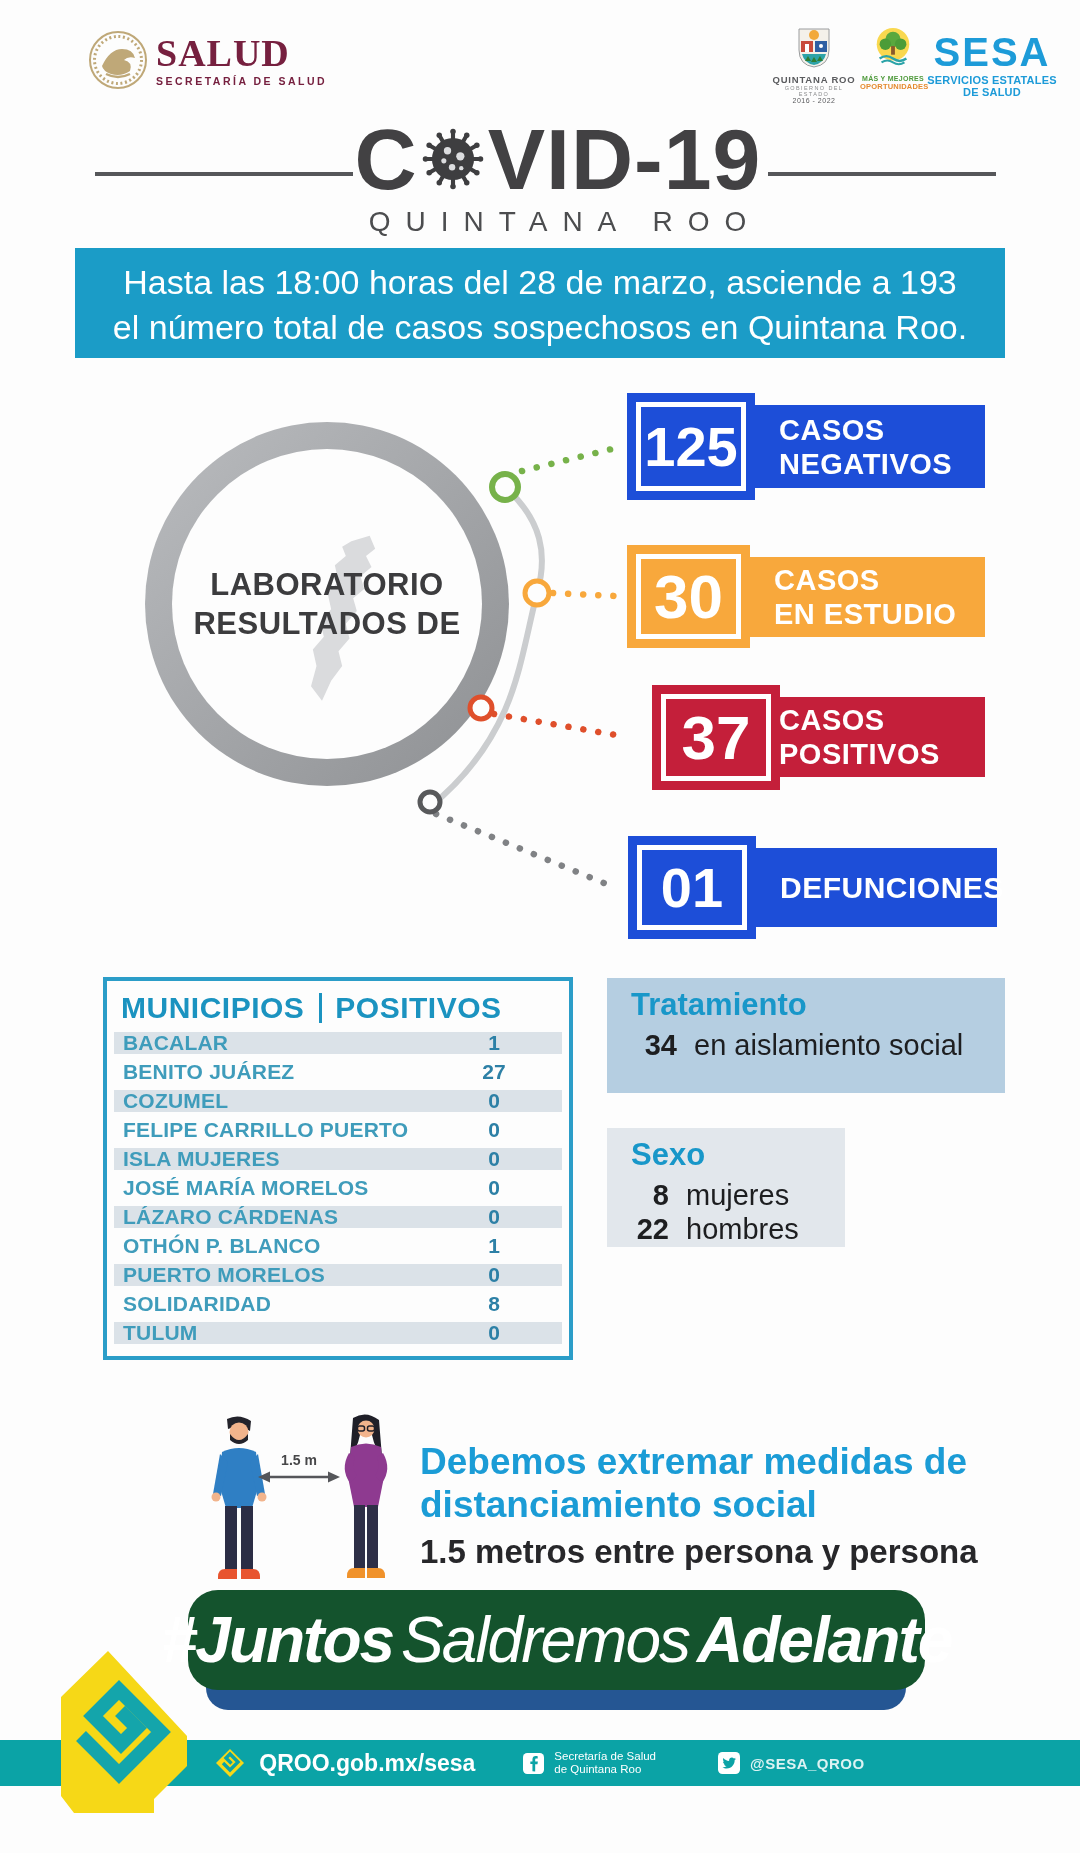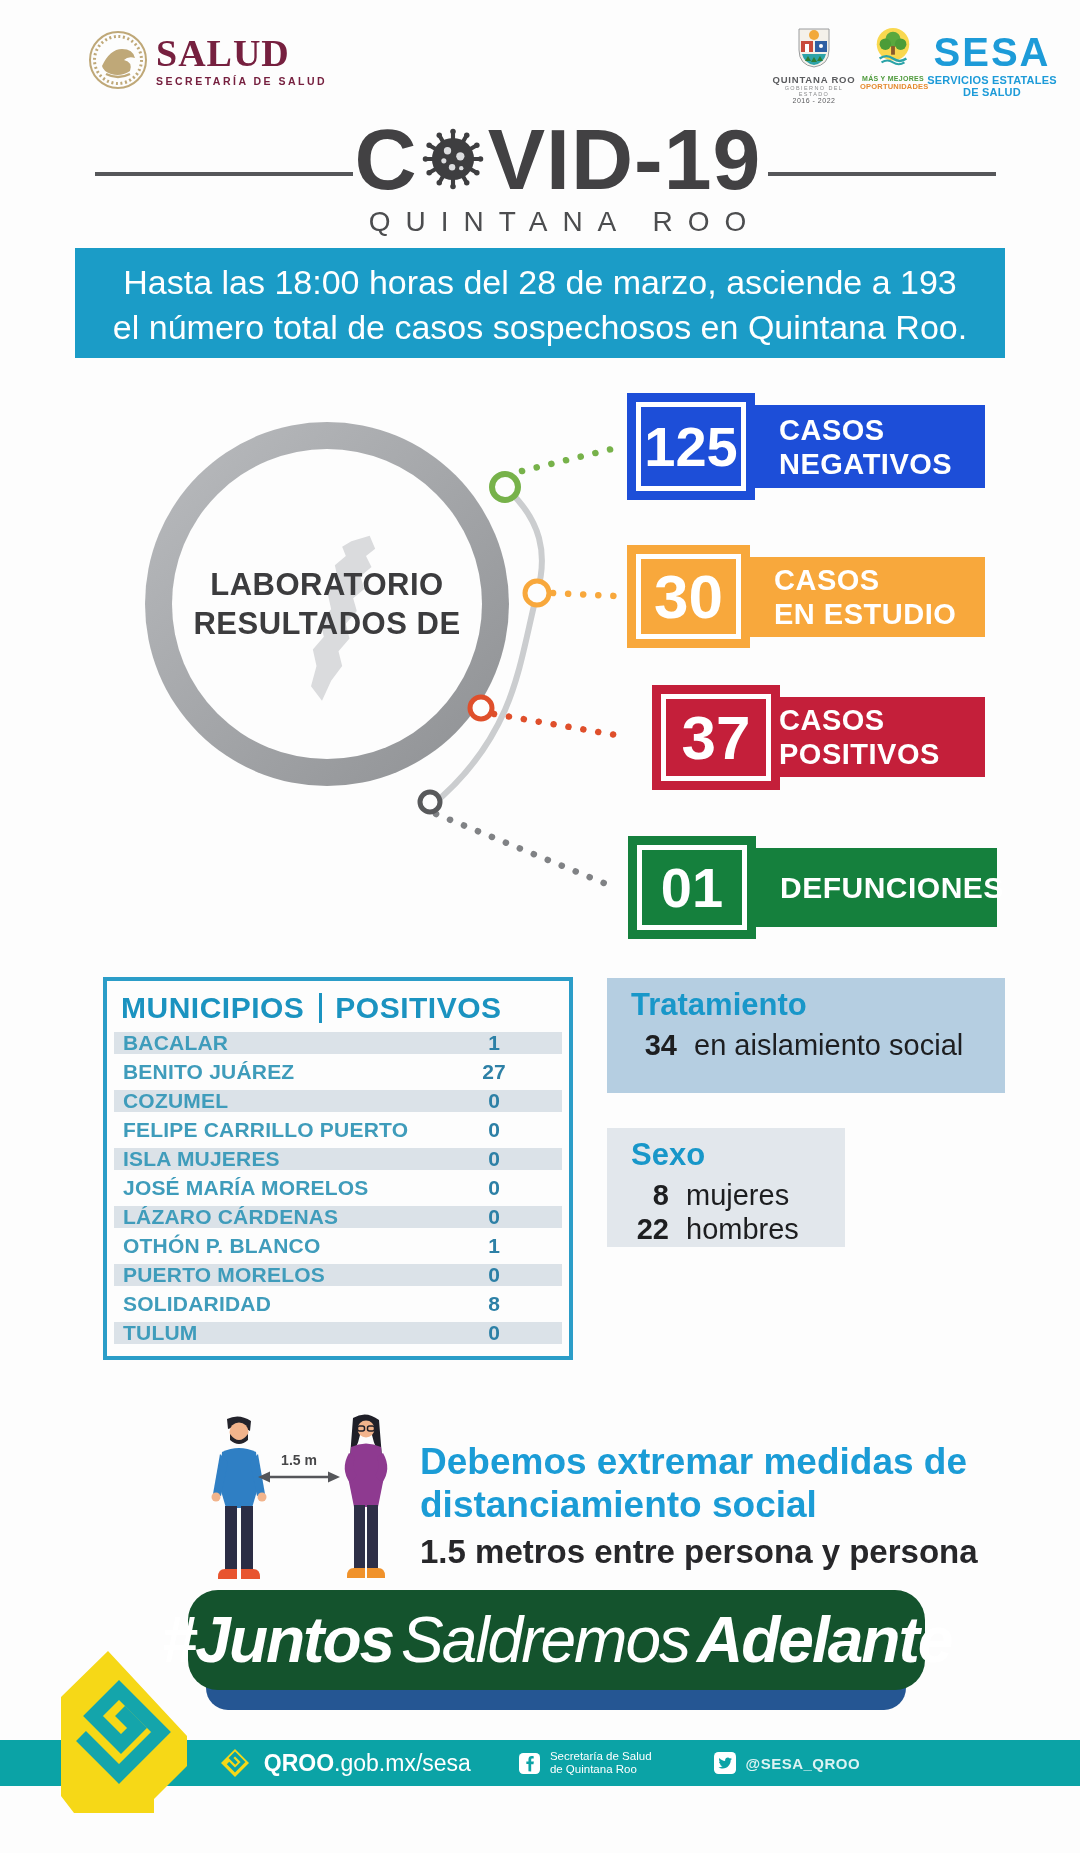--- a/index.html
+++ b/index.html
@@ -47,21 +47,21 @@
   .map-sil{position:absolute;left:128px;top:86px;z-index:1;}
   #connectors{position:absolute;left:380px;top:380px;z-index:1;}
 
   
   .stat-sq{position:absolute;display:flex;align-items:center;justify-content:center;z-index:3;}
   .stat-sq::after{content:"";position:absolute;inset:9px;border:5px solid #fff;}
   .stat-sq span{color:#fff;font-weight:800;position:relative;z-index:2;}
   .stat-ribbon{position:absolute;color:#fff;font-weight:800;z-index:2;
     display:flex;flex-direction:column;justify-content:center;padding-left:26px;}
   .stat-ribbon div{font-size:29px;line-height:34px;letter-spacing:.5px;}
-  .c-green{background:#1d4ed8;} .c-orange{background:#f8a83c;} .c-red{background:#c41f3a;} .c-gray{background:#15803d;}
+  .c-green{background:#1d4ed8;} .c-orange{background:#f8a83c;} .c-red{background:#c41f3a;} .c-gray{background:#1d4ed8;}
   #sq-green{left:627px;top:393px;width:128px;height:107px;} #sq-green span{font-size:56px;}
   #rb-green{left:753px;top:405px;width:232px;height:83px;}
   #sq-orange{left:627px;top:545px;width:123px;height:103px;} #sq-orange span{font-size:62px;}
   #rb-orange{left:748px;top:557px;width:237px;height:80px;}
   #sq-red{left:627px;top:685px;width:128px;height:105px;margin-left:25px;} #sq-red span{font-size:62px;}
   #rb-red{left:753px;top:697px;width:232px;height:80px;}
   #sq-gray{left:628px;top:836px;width:128px;height:103px;} #sq-gray span{font-size:56px;}
   #rb-gray{left:754px;top:848px;width:243px;height:79px;} #rb-gray div{font-size:30px;}
 
   
@@ -99,21 +99,21 @@
   .hash-edge{position:absolute;left:206px;top:1640px;width:700px;height:70px;background:#255693;border-radius:0 0 22px 22px;}
   .hash-banner{position:absolute;left:188px;top:1590px;width:737px;height:100px;background:#14532d;border-radius:30px;
     display:flex;justify-content:center;align-items:center;z-index:3;}
   .hash-banner span{color:#fff;font-style:italic;font-size:64px;letter-spacing:-2px;line-height:64px;}
   .hash-banner .b{font-weight:800;} .hash-banner .r{font-weight:400;margin:0 8px;}
 
   
   .footer-bar{position:absolute;left:0;top:1740px;width:1080px;height:46px;background:#0ba3a6;
     display:flex;align-items:center;justify-content:center;z-index:4;}
   .footer-bar .site{margin:0 48px 0 14px;color:#fff;font-size:23px;}
-  .footer-bar .site .b{font-weight:800;} .footer-bar .site .r{font-weight:400;}
+  .footer-bar .site .b{font-weight:800;} .footer-bar .site .r{font-weight:700;}
   .fb-group{display:flex;align-items:center;gap:10px;margin-right:62px;}
   .fb-text{color:#fff;font-size:11.5px;line-height:13px;font-weight:500;}
   .tw-group{display:flex;align-items:center;gap:10px;}
   .tw-handle{color:#dcf3f3;font-size:15px;font-weight:600;letter-spacing:.5px;}
   .big-greca{position:absolute;left:57px;top:1648px;z-index:5;}
 </style>
 </head>
 <body>
 
 <div id="poster">

